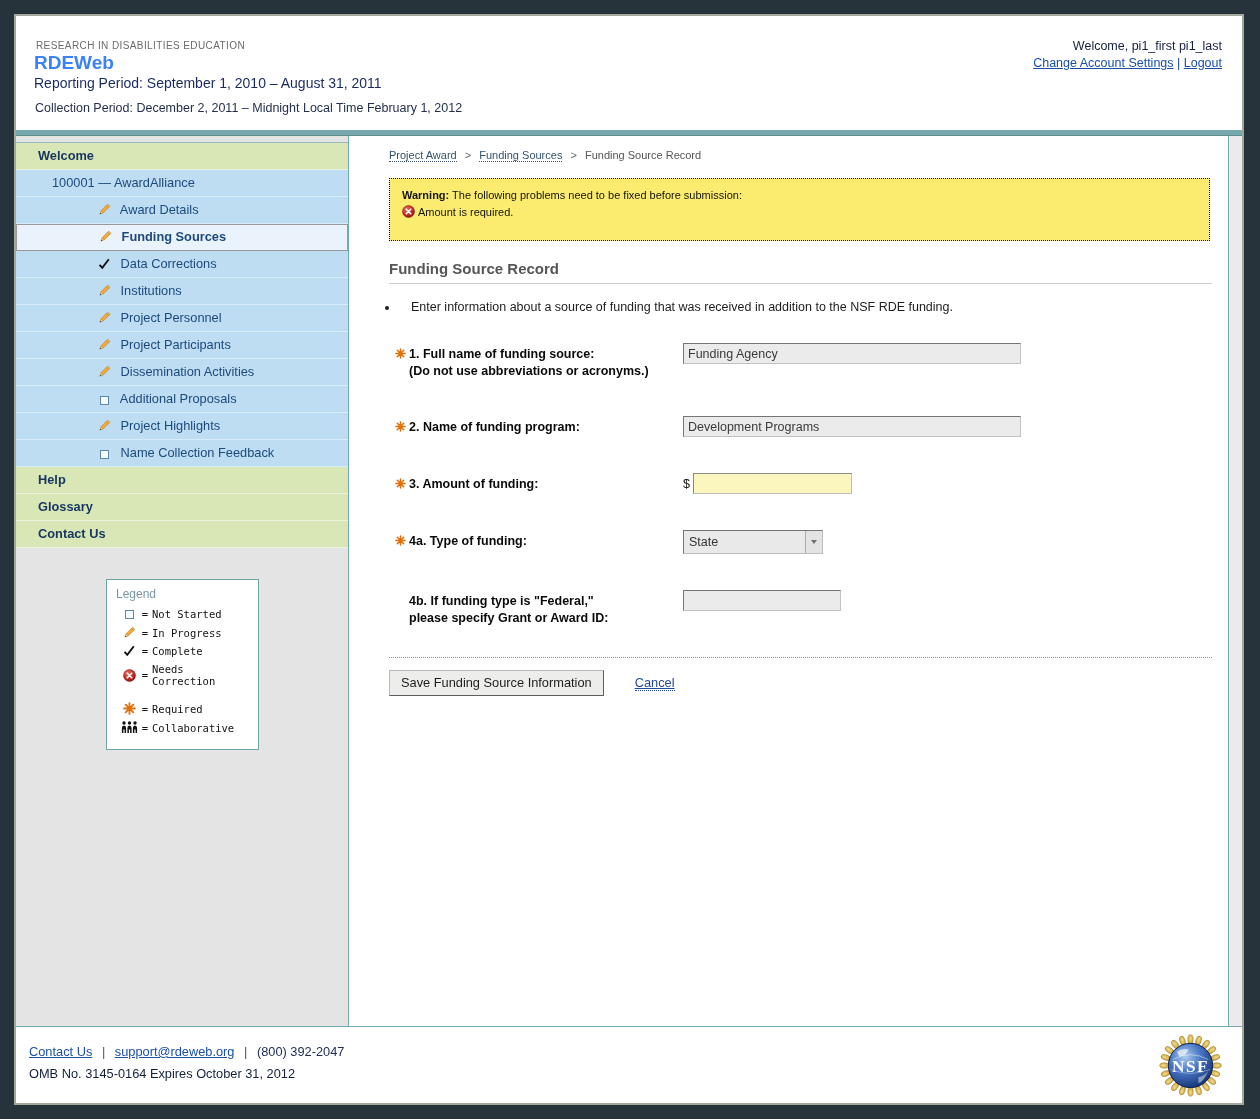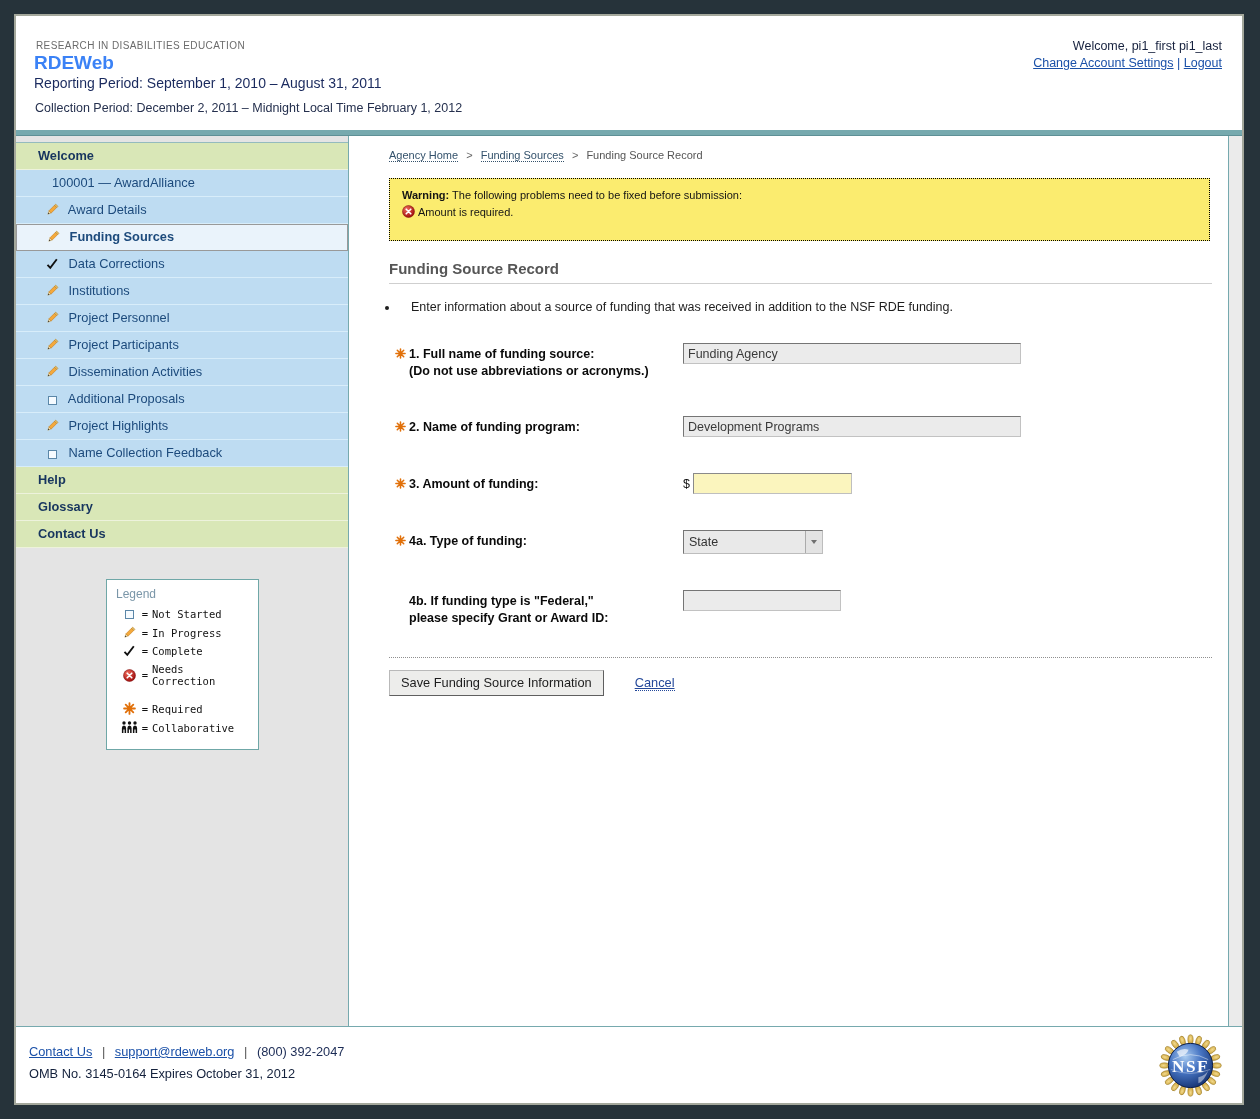--- a/index.html
+++ b/index.html
@@ -25,21 +25,21 @@
   .lnk { color:#1A50A8; text-decoration:underline; cursor:pointer; }
   .hdr-sep { color:#1A50A8; }
   .teal-band { height:6px; background:#76A9AE; border-bottom:1px solid #5E9096; flex:0 0 auto; }
   
   .mid { display:flex; flex:1 1 auto; min-height:0; }
   .sidebar { width:333px; flex:0 0 auto; background:#E4E4E4; border-right:1px solid #76A9AE; padding-top:6px; }
   .nav { border-top:1px solid #94BBBE; }
   .nav-item { font-size:12.8px; line-height:26px; height:27px; cursor:pointer; white-space:nowrap; }
   .nav-green { background:#D9E7B7; color:#17355E; font-weight:bold; padding-left:22px; border-bottom:1px solid #EDF2DC; }
   .nav-award { background:#BEDCF2; color:#1C4A7C; padding-left:36px; border-bottom:1px solid #D8EDFA; }
-  .nav-sub { background:#BEDCF2; color:#1C4A7C; padding-left:28px; border-bottom:1px solid #D8EDFA; }
+  .nav-sub { background:#BEDCF2; color:#1C4A7C; padding-left:80px; border-bottom:1px solid #D8EDFA; }
   .nav-sub.selected { background:#EAF3FB; border:1px solid #999; font-weight:bold; line-height:24px; }
   .nav-ico { display:inline-block; width:16px; margin-right:5px; text-align:center; vertical-align:-2px; }
   .sq-ico { display:inline-block; width:9px; height:9px; border:1px solid #5B87A8; background:#F6FBFF; vertical-align:0px; }
   
   .legend { margin:31px 0 0 90px; width:153px; background:#fff; border:1px solid #6FA7A7; padding:7px 8px 15px 9px; }
   .legend-title { font-size:12px; color:#7A96A8; margin-bottom:7px; }
   .lg-row { display:flex; align-items:center; font-family:"DejaVu Sans Mono",monospace; font-size:10.5px; color:#111; margin:6px 0 0 4px; }
   .lg-row.gap { margin-top:15px; }
   .lg-ico { width:18px; flex:0 0 auto; display:inline-flex; justify-content:center; }
   .lg-eq { width:14px; text-align:center; flex:0 0 auto; }
@@ -273,21 +273,21 @@
               </svg>
             </span>
           <span class="lg-eq">=</span>
           <span>Collaborative</span>
         </div>
       </div>
     </div>
 
     <div class="main">
       <div class="crumb">
-        <a>Agency Home</a>
+        <a>Project Award</a>
         <span class="sep">&gt;</span>
         <a>Funding Sources</a>
         <span class="sep">&gt;</span>
         <span>Funding Source Record</span>
       </div>
 
       <div class="warnbox">
         <div>
           <b>Warning:</b>
           <span>The following problems need to be fixed before submission:</span>

